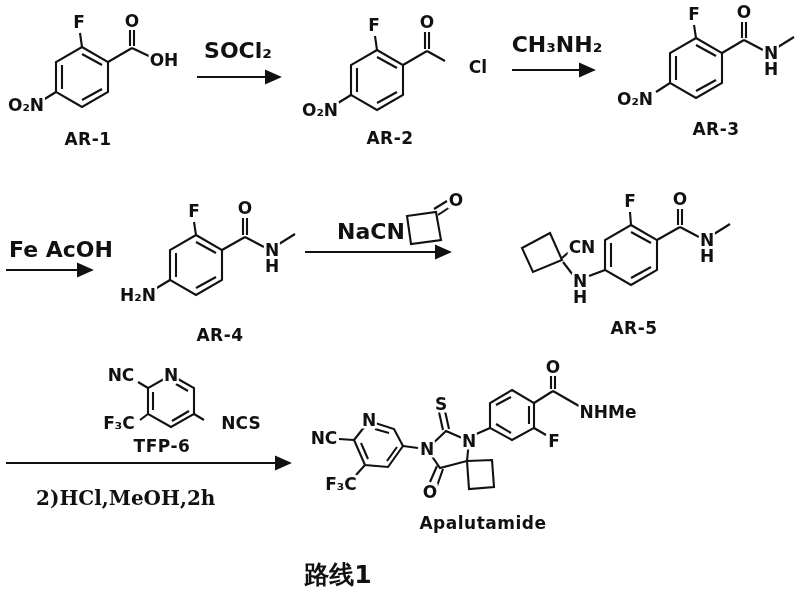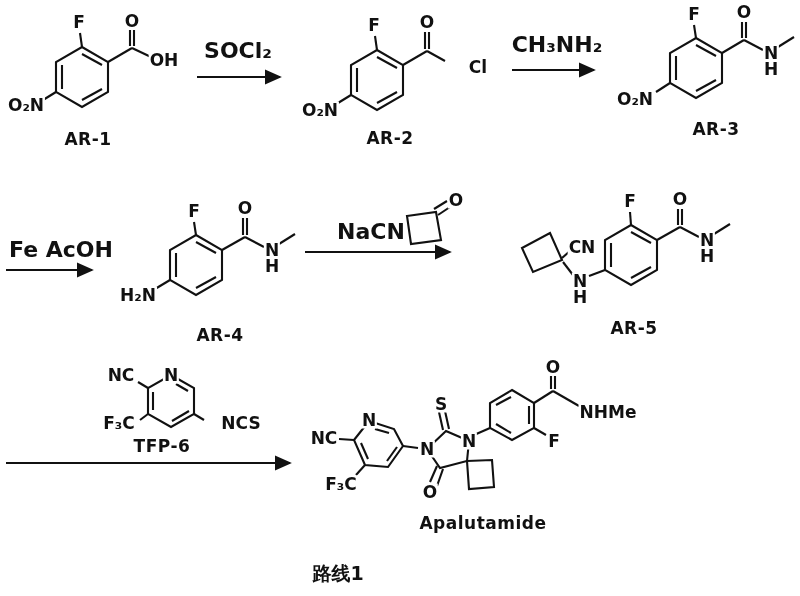--- a/index.html
+++ b/index.html
@@ -7,21 +7,21 @@
          font-family:"DejaVu Sans","Liberation Sans",sans-serif;color:#111;}
   .bonds{position:absolute;left:0;top:0;}
   .atom{position:absolute;transform:translate(-50%,-50%);font-weight:bold;font-size:17px;
         line-height:1;white-space:nowrap;background:#fff;padding:0 1px;z-index:2;}
   .cname{position:absolute;transform:translate(-50%,-50%);font-weight:bold;font-size:17px;
         line-height:1;white-space:nowrap;z-index:2;letter-spacing:.5px;}
   .reagent{position:absolute;transform:translate(-50%,-50%);font-weight:bold;font-size:22px;
         line-height:1;white-space:nowrap;z-index:2;}
   .cond{position:absolute;left:36px;top:486px;font-family:"DejaVu Serif","Liberation Serif",serif;
         font-weight:bold;font-size:20px;line-height:1.25;z-index:2;}
-  .caption{position:absolute;transform:translate(-50%,-50%);font-weight:600;font-size:19px;z-index:2;}
+  .caption{position:absolute;transform:translate(-50%,-50%);font-weight:600;font-size:25px;z-index:2;}
 </style>
 </head>
 <body>
 
 <div class="stage">
 
   <svg class="bonds" width="800" height="596" viewBox="0 0 800 596">
     <defs>
       <marker id="ah" markerWidth="11" markerHeight="9" refX="8" refY="4" orient="auto">
         <path d="M0,0 L9,4 L0,8 Z" fill="#111"></path>
@@ -212,20 +212,21 @@
   <span class="atom" style="left:580px;top:297px">H</span>
   <span class="cname" style="left:634px;top:328px">AR-5</span>
 
   <span class="atom" style="left:121px;top:375px">NC</span>
   <span class="atom" style="left:171px;top:375px">N</span>
   <span class="atom" style="left:119px;top:423px">F₃C</span>
   <span class="atom" style="left:241px;top:423px">NCS</span>
   <span class="cname" style="left:162px;top:446px">TFP-6</span>
 
   <div class="cond">
+    <div>2)HCl,MeOH,2h</div>
   </div>
 
   <span class="atom" style="left:324px;top:438px">NC</span>
   <span class="atom" style="left:369px;top:420px">N</span>
   <span class="atom" style="left:341px;top:484px">F₃C</span>
   <span class="atom" style="left:441px;top:404px">S</span>
   <span class="atom" style="left:427px;top:449px">N</span>
   <span class="atom" style="left:469px;top:441px">N</span>
   <span class="atom" style="left:430px;top:492px">O</span>
   <span class="atom" style="left:553px;top:367px">O</span>

